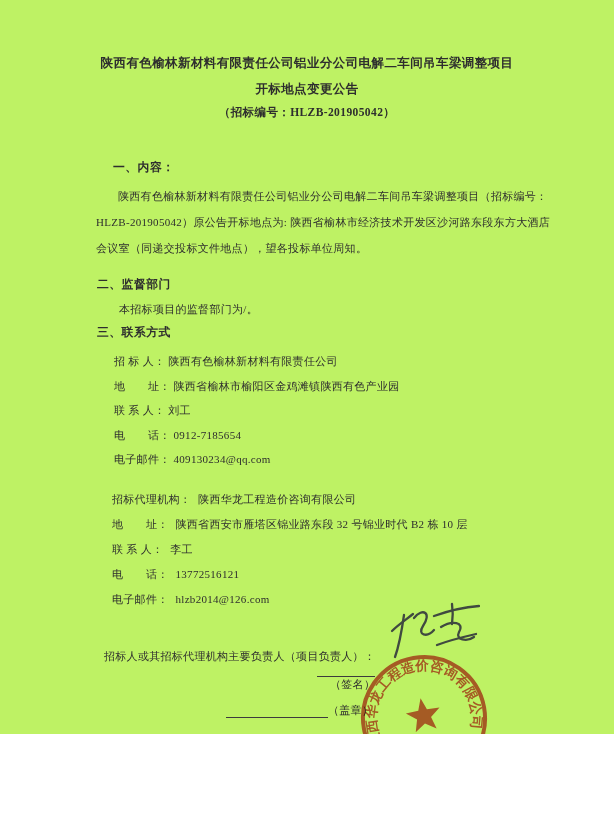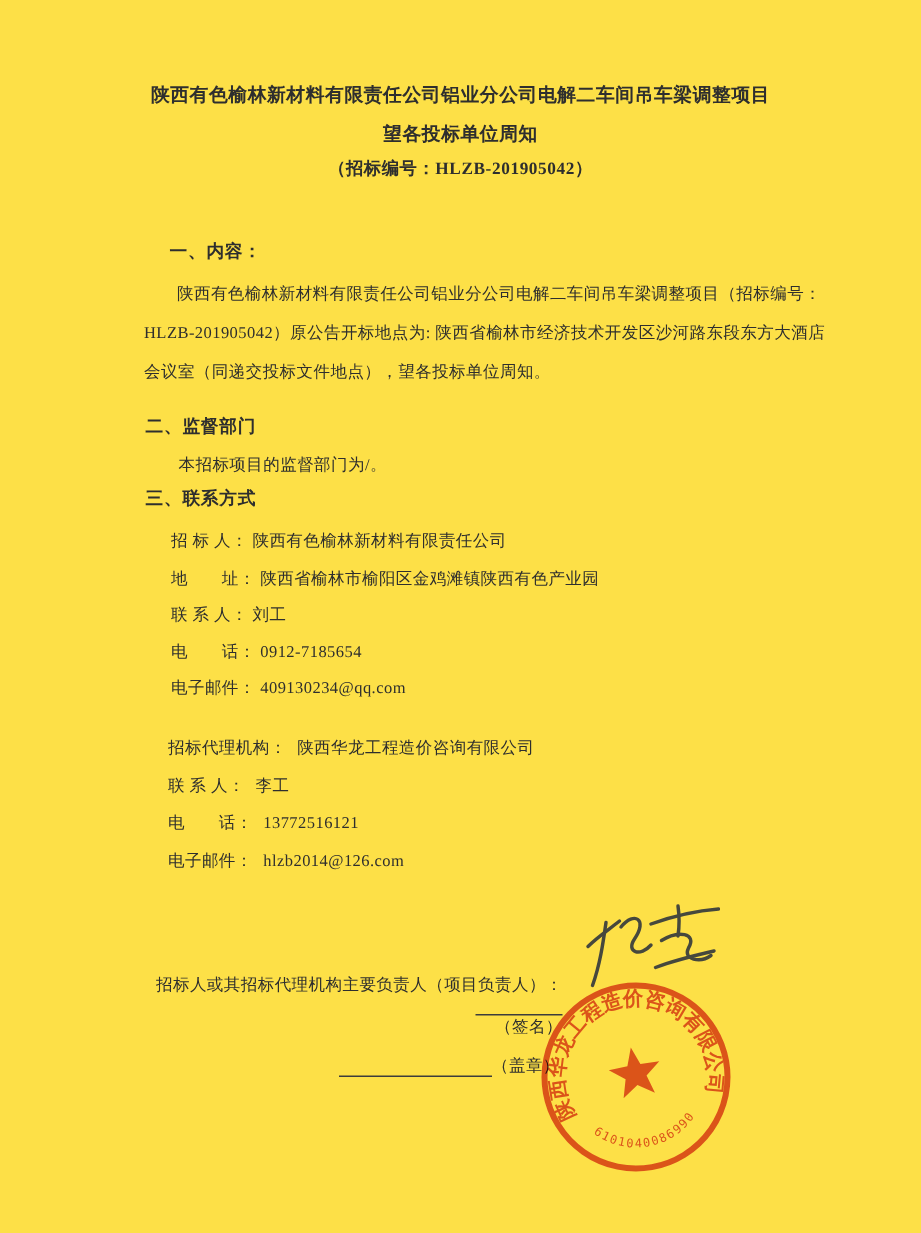--- a/index.html
+++ b/index.html
@@ -1,20 +1,20 @@
 <!DOCTYPE html>
 <html><head>
 <meta charset="utf-8">
 <style>
   * { margin:0; padding:0; box-sizing:border-box; }
   html,body { background:#ffffff; }
   body { font-family:"Liberation Serif","DejaVu Serif",serif; color:#2e2e2e; }
   .page {
-    position:relative; width:614px; height:822px; margin:0 auto;
-    background:#fde047; overflow:hidden;
+    position:relative; width:614px; height:734px; margin:0 auto;
+    background:#bef264; overflow:hidden;
   }
   .title-line { position:absolute; left:0; width:100%; text-align:center;
     font-weight:bold; letter-spacing:0.4px; }
   #title1 { top:55px; font-size:12.5px; }
   #title2 { top:81px; font-size:12.5px; }
   #title3 { top:105px; font-size:11.5px; }
 
   .h-sec { position:absolute; font-weight:bold; font-size:11.8px; letter-spacing:0.5px; }
   #h-sec1 { left:97px;  top:160px;margin-left:16px; }
   #h-sec2 { left:97px;  top:277px; }
@@ -56,21 +56,21 @@
     position:absolute; left:380px; top:599px; width:100px; height:68px;
     pointer-events:none; opacity:0.9;
   }
 </style>
 </head>
 <body>
 
 <div class="page">
 
   <div class="title-line" id="title1">陕西有色榆林新材料有限责任公司铝业分公司电解二车间吊车梁调整项目</div>
-  <div class="title-line" id="title2">望各投标单位周知</div>
+  <div class="title-line" id="title2">开标地点变更公告</div>
   <div class="title-line" id="title3">（招标编号：HLZB-201905042）</div>
 
   <div class="h-sec" id="h-sec1">一、内容：</div>
   <div class="para">
     <div class="pline indent">陕西有色榆林新材料有限责任公司铝业分公司电解二车间吊车梁调整项目（招标编号：</div>
     <div class="pline">HLZB-201905042）原公告开标地点为: 陕西省榆林市经济技术开发区沙河路东段东方大酒店</div>
     <div class="pline">会议室（同递交投标文件地点），望各投标单位周知。</div>
   </div>
 
   <div class="h-sec" id="h-sec2">二、监督部门</div>
@@ -92,20 +92,23 @@
       <span class="lbl">电　　话：</span><span class="val">0912-7185654</span>
     </div>
     <div class="row">
       <span class="lbl">电子邮件：</span><span class="val">409130234@qq.com</span>
     </div>
   </div>
 
   <div class="contact" id="contact2">
     <div class="row">
       <span class="lbl">招标代理机构：</span><span class="val">陕西华龙工程造价咨询有限公司</span>
+    </div>
+    <div class="row">
+      <span class="lbl">地　　址：</span><span class="val">陕西省西安市雁塔区锦业路东段 32 号锦业时代 B2 栋 10 层</span>
     </div>
     <div class="row">
       <span class="lbl">联 系 人：</span><span class="val">李工</span>
     </div>
     <div class="row">
       <span class="lbl">电　　话：</span><span class="val">13772516121</span>
     </div>
     <div class="row">
       <span class="lbl">电子邮件：</span><span class="val">hlzb2014@126.com</span>
     </div>

